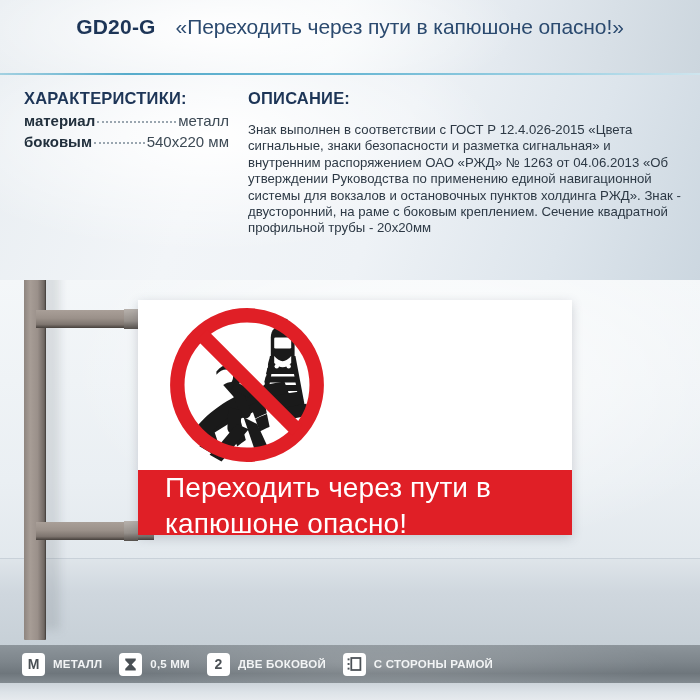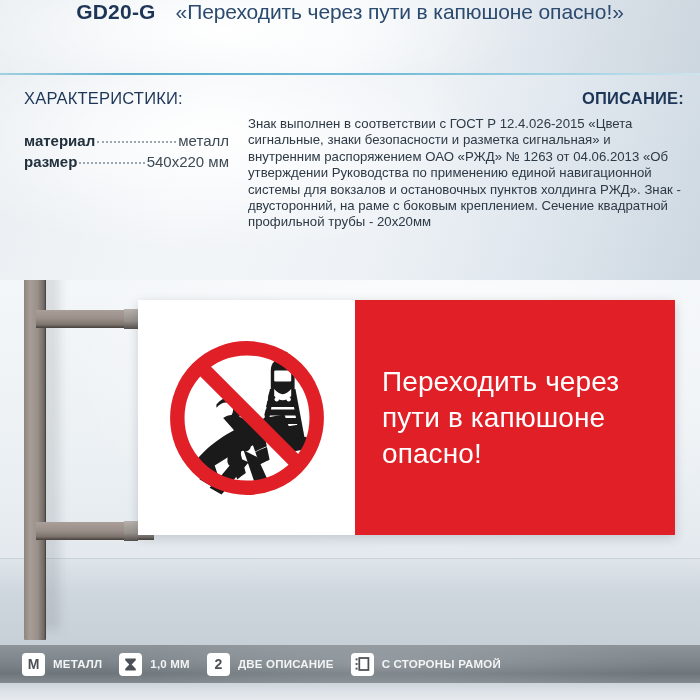--- a/index.html
+++ b/index.html
@@ -18,53 +18,53 @@
       linear-gradient(105deg,#e8edf1 0%,#eef2f5 28%,#f4f7f9 48%,#e3e9ef 72%,#ccd6de 100%);
     overflow:hidden;
   }
   .header:after{
     content:"";position:absolute;left:0;bottom:0;width:100%;height:2px;
     background:linear-gradient(90deg,#9fcfe0 0%,#4fa8c9 18%,#63b4d2 50%,#9ed2e4 82%,#cfe6ef 100%);
     opacity:.95;
   }
   .header-title{
     position:absolute;left:0;top:0;width:700px;height:53px;
-    display:flex;align-items:flex-start;justify-content:center;
+    display:flex;align-items:center;justify-content:center;
     white-space:nowrap;
   }
   .title-code{
     font-size:21px;font-weight:bold;color:#1d3557;letter-spacing:.2px;
   }
   .title-name{
     font-size:21px;font-weight:normal;color:#2b4a6f;letter-spacing:-.1px;margin-left:20px;
   }
 
   
   .info{
     position:absolute;left:0;top:75px;width:700px;height:205px;
     background:
       radial-gradient(ellipse 400px 160px at 30% 30%, #ffffff 0%, rgba(255,255,255,0) 72%),
       linear-gradient(110deg,#e9eef2 0%,#f2f5f8 30%,#eef2f6 55%,#dde5ec 80%,#ccd7e0 100%);
   }
   .chars{position:absolute;left:24px;top:14px;width:205px;}
   .chars-head{
-    font-size:16.5px;font-weight:normal;color:#1d3557;letter-spacing:.2px;margin-bottom:24px;
+    font-size:16.5px;font-weight:bold;color:#1d3557;letter-spacing:.2px;margin-bottom:4px;
   }
   .char-row{
     display:flex;align-items:baseline;font-size:15px;margin-bottom:4px;white-space:nowrap;
   }
   .char-label{font-weight:bold;color:#22303d;}
   .char-dots{
     flex:1;margin:0 2px;border-bottom:2px dotted #9aa6b0;position:relative;top:-3px;min-width:8px;
   }
   .char-val{color:#3d4a55;font-weight:normal;}
 
   .descr{position:absolute;left:248px;top:14px;width:436px;}
   .descr-head{
-    font-size:16.5px;font-weight:bold;color:#1d3557;letter-spacing:.2px;margin-bottom:8px;text-align:right;
+    font-size:16.5px;font-weight:bold;color:#1d3557;letter-spacing:.2px;margin-bottom:14px;
   }
   .descr-body{
     font-size:13.2px;line-height:16.4px;color:#2d3945;text-align:left;
   }
 
   
   .scene{
     position:absolute;left:0;top:280px;width:700px;height:365px;
     background:
       linear-gradient(180deg,#f4f7f9 0%,#eaeff3 55%,#e2e8ed 78%,#d9e0e6 100%);
@@ -100,24 +100,24 @@
   .arm-bot{top:242px;}
   .bracket{
     position:absolute;width:14px;height:20px;left:124px;
     background:linear-gradient(180deg,#b8b2ad 0%,#96908b 60%,#55504c 100%);
   }
   .bracket-top{top:29px;}
   .bracket-bot{top:241px;}
 
   
   .sign{
-    position:absolute;left:138px;top:20px;width:537px;height:235px;
+    position:absolute;left:138px;top:20px;width:434px;height:235px;
     background:#ffffff;
     box-shadow:0 3px 10px rgba(60,70,80,.22);
-    display:flex;overflow:hidden;
+    display:flex;overflow:hidden;flex-direction:column;
   }
   .sign-left{
     width:217px;height:235px;background:#ffffff;
     display:flex;align-items:center;justify-content:center;
   }
   .sign-right{
     flex:1;height:235px;background:#e01f26;
     display:flex;align-items:center;
     padding-left:27px;box-sizing:border-box;
   }
@@ -170,21 +170,21 @@
       <div class="chars-head">ХАРАКТЕРИСТИКИ:</div>
 
       <div class="char-row">
         <span class="char-label">материал</span>
         <span class="char-dots"></span>
         <span class="char-val">металл</span>
       </div>
 
 
       <div class="char-row">
-        <span class="char-label">размер</span>
+        <span class="char-label">боковым</span>
         <span class="char-dots"></span>
         <span class="char-val">540х220 мм</span>
       </div>
     </div>
 
     <div class="descr">
       <div class="descr-head">ОПИСАНИЕ:</div>
       <div class="descr-body">Знак выполнен в соответствии с ГОСТ Р 12.4.026-2015 «Цвета сигнальные, знаки безопасности и разметка сигнальная» и внутренним распоряжением ОАО «РЖД» № 1263 от 04.06.2013 «Об утверждении Руководства по применению единой навигационной системы для вокзалов и остановочных пунктов холдинга РЖД». Знак - двусторонний, на раме с боковым креплением. Сечение квадратной профильной трубы - 20х20мм</div>
     </div>
 
@@ -272,28 +272,28 @@
         </span>
         <span class="f-label">МЕТАЛЛ</span>
       </div>
 
       <div class="f-item">
         <span class="f-icon">
           <svg width="15" height="15" viewBox="0 0 20 20">
             <path d="M3 2 h14 v2.2 l-5.4 5.8 l5.4 5.8 V18 H3 v-2.2 l5.4 -5.8 L3 4.2 Z" fill="#4a5055"></path>
           </svg>
         </span>
-        <span class="f-label">1,0 ММ</span>
+        <span class="f-label">0,5 ММ</span>
       </div>
 
       <div class="f-item">
         <span class="f-icon">
           <span class="f-icon-letter">2</span>
         </span>
-        <span class="f-label">ДВЕ ОПИСАНИЕ</span>
+        <span class="f-label">ДВЕ БОКОВОЙ</span>
       </div>
 
       <div class="f-item">
         <span class="f-icon">
           <svg width="16" height="16" viewBox="0 0 20 20">
             <rect x="2" y="3" width="2.4" height="2.4" fill="#4a5055"></rect>
             <rect x="2" y="8.8" width="2.4" height="2.4" fill="#4a5055"></rect>
             <rect x="2" y="14.6" width="2.4" height="2.4" fill="#4a5055"></rect>
             <rect x="6.6" y="2.5" width="11.4" height="15" fill="none" stroke="#4a5055" stroke-width="2.2"></rect>
           </svg>

